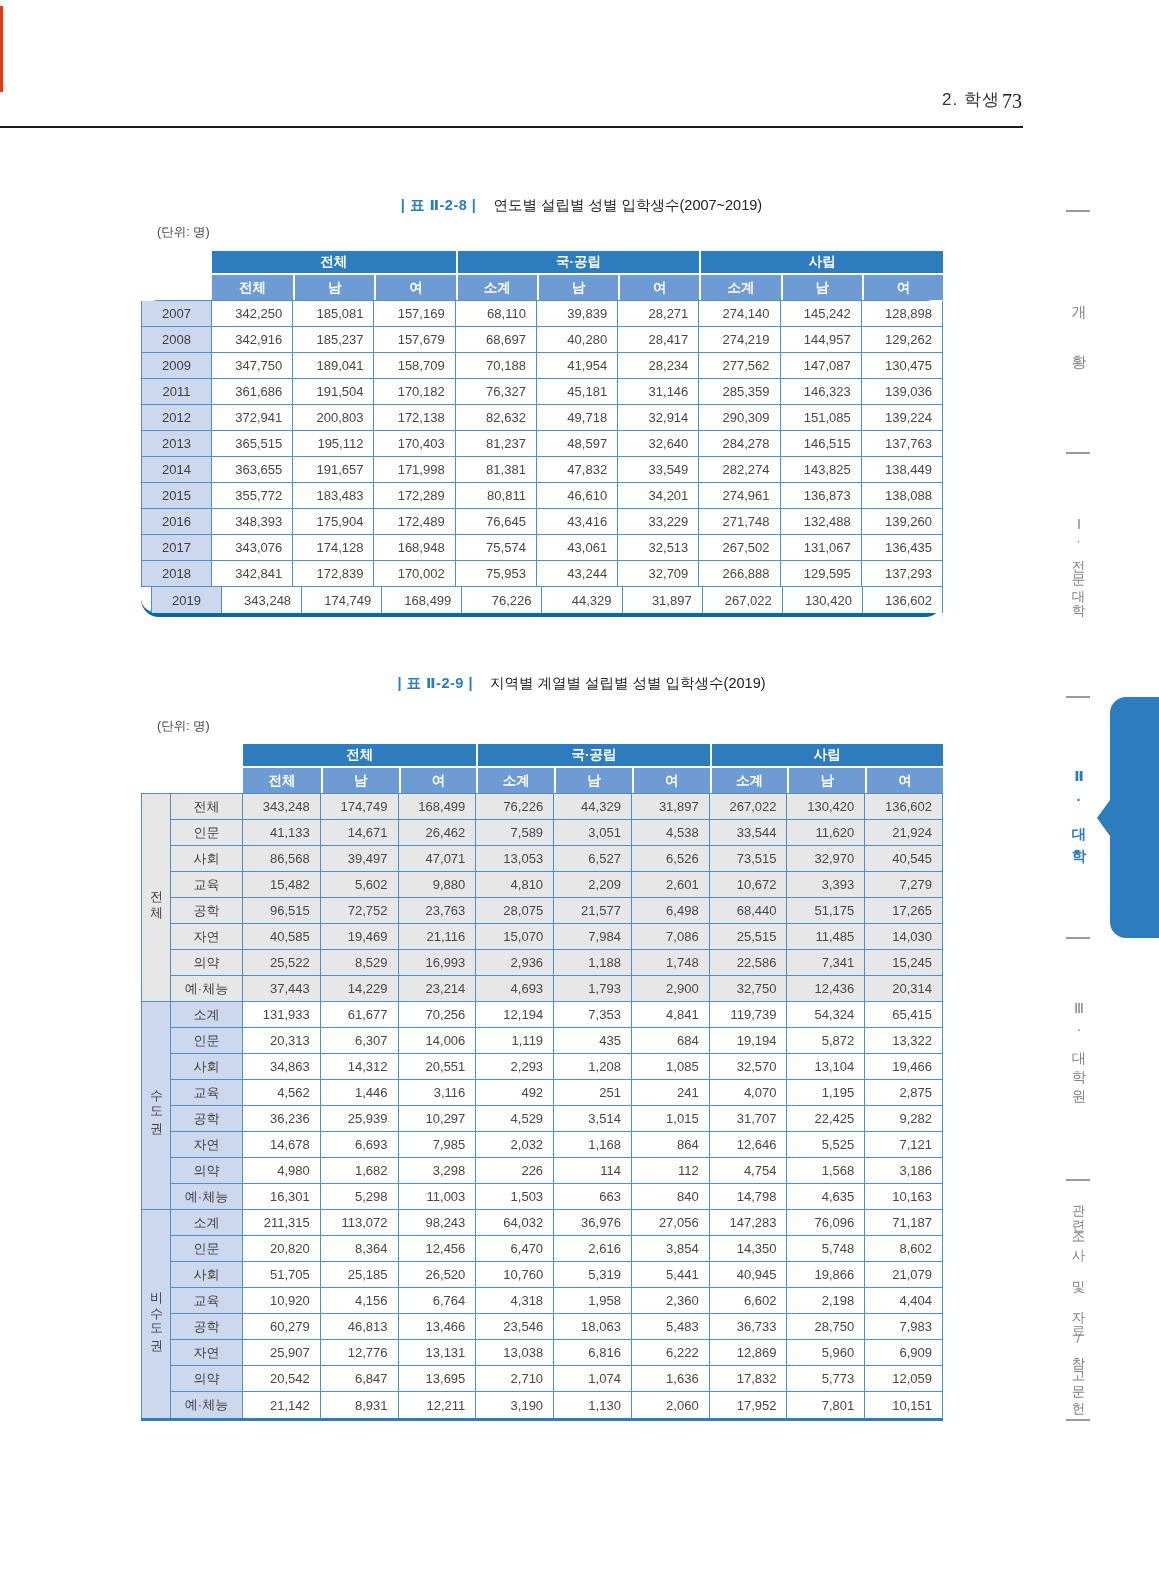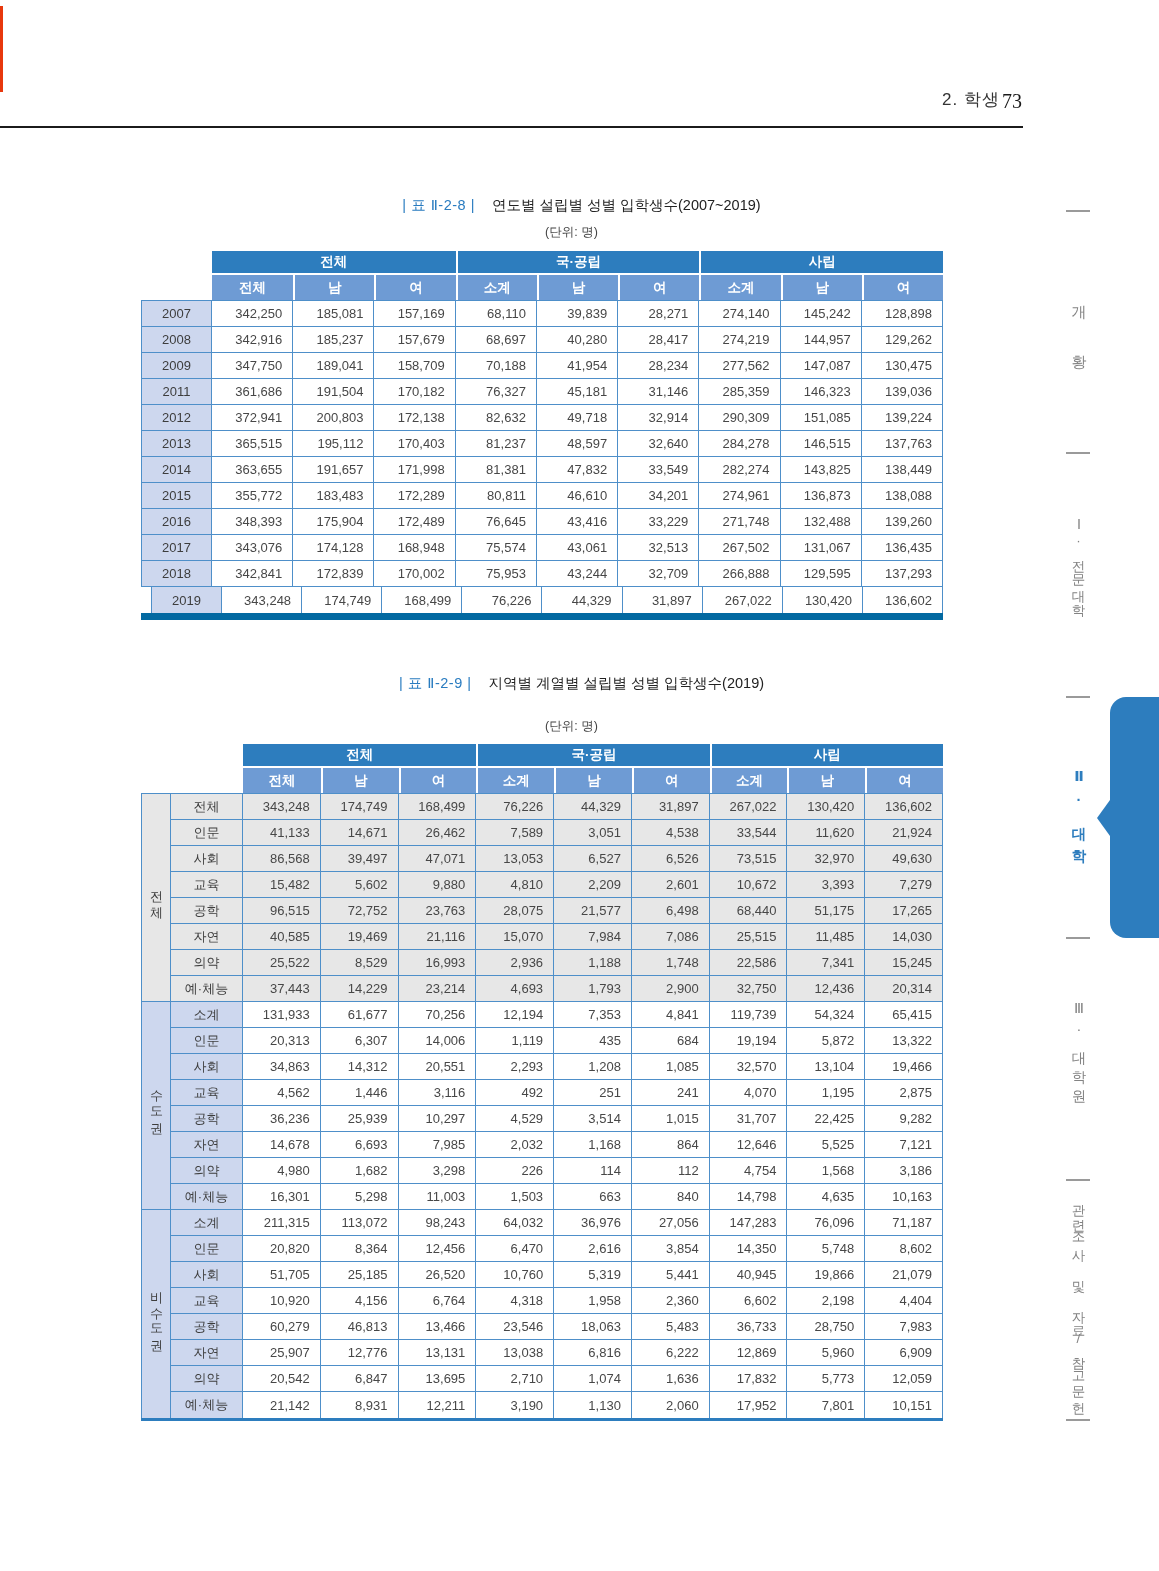--- a/index.html
+++ b/index.html
@@ -12,42 +12,42 @@
   
   .page-head { position: absolute; left: 0; top: 88px; width: 1022px; text-align: right; }
   .page-head .sec { font-size: 17px; color: #333; letter-spacing: 1px; vertical-align: baseline; }
   .page-head .pno { font-family: "Liberation Serif", "DejaVu Serif", serif; font-size: 20px; color: #1a1a1a; margin-left: 2px; vertical-align: -3px; }
   .head-rule { position: absolute; left: 0; top: 126px; width: 1023px; height: 2px; background: #1b1b1b; }
 
   
   .tbl-title { position: absolute; left: 141px; width: 881px; text-align: center; font-size: 14.5px; color: #222; }
   .tbl-title.t1 { top: 196px; }
   .tbl-title.t2 { top: 674px; }
-  .tbl-title .tag { color: #2a7cc0; font-weight: normal; margin-right: 17px; letter-spacing: 0.5px; }
-  .unit { position: absolute; left: 131px; width: 881px; text-align: center; font-size: 12.5px; color: #444; }
+  .tbl-title .tag { color: #2a7cc0; font-weight: bold; margin-right: 17px; letter-spacing: 0.5px; }
+  .unit { position: absolute; left: 157px; width: 881px; text-align: left; font-size: 12.5px; color: #444; }
   .unit.u1 { top: 224px; }
   .unit.u2 { top: 718px; }
 
   
   .tbl { position: absolute; left: 141px; width: 802px; }
   .tbl1 { top: 251px; }
   .tbl2 { top: 744px; }
   .ghead { display: grid; grid-template-columns: repeat(3, 1fr); border-bottom: 2px solid #fff; }
   .tbl1 .ghead, .tbl1 .shead { margin-left: 71px; }
   .tbl2 .ghead, .tbl2 .shead { margin-left: 102px; }
   .gcell { height: 22px; background: #2d7dbe; color: #fff; font-weight: bold; font-size: 13.5px;
            display: flex; align-items: center; justify-content: center; }
   .gcell + .gcell { border-left: 2px solid #fff; }
   .shead { display: grid; grid-template-columns: repeat(9, 1fr); }
   .scell { height: 25px; background: #6e9bd4; color: #fff; font-weight: bold; font-size: 13.5px;
            display: flex; align-items: center; justify-content: center; }
   .scell + .scell { border-left: 2px solid #fff; }
 
   
-  .tbody { border-top: 1px solid #4e8fc9; border-bottom: 7px solid #0369a1; }
+  .tbody { border-top: 1px solid #4e8fc9; border-bottom: 4px solid #0369a1; border-radius: 18px; }
   .trow { display: grid; grid-template-columns: 71px repeat(9, 1fr); height: 26px; border-bottom: 1px solid #4e8fc9; }
   .trow:last-child { border-bottom: none; margin-left: 10px; }
   .cell { display: flex; align-items: center; border-right: 1px solid #4e8fc9; font-size: 13px; color: #474747; }
   .cell:first-child { border-left: 1px solid #4e8fc9; }
   .cell.year { background: #cdd7ee; justify-content: center; color: #3d3d3d; }
   .cell.num { justify-content: flex-end; padding-right: 10px; background: #fff; }
 
   
   .tbody2 { border-top: 1px solid #4e8fc9; border-bottom: 3px solid #2d7dbe; }
   .group { display: grid; grid-template-columns: 30px 1fr; }
@@ -313,21 +313,21 @@
             <div class="trow2">
               <div class="cell2 cat">사회</div>
               <div class="cell2 num">86,568</div>
               <div class="cell2 num">39,497</div>
               <div class="cell2 num">47,071</div>
               <div class="cell2 num">13,053</div>
               <div class="cell2 num">6,527</div>
               <div class="cell2 num">6,526</div>
               <div class="cell2 num">73,515</div>
               <div class="cell2 num">32,970</div>
-              <div class="cell2 num">49,630</div>
+              <div class="cell2 num">40,545</div>
             </div>
             <div class="trow2">
               <div class="cell2 cat">교육</div>
               <div class="cell2 num">15,482</div>
               <div class="cell2 num">5,602</div>
               <div class="cell2 num">9,880</div>
               <div class="cell2 num">4,810</div>
               <div class="cell2 num">2,209</div>
               <div class="cell2 num">2,601</div>
               <div class="cell2 num">10,672</div>

